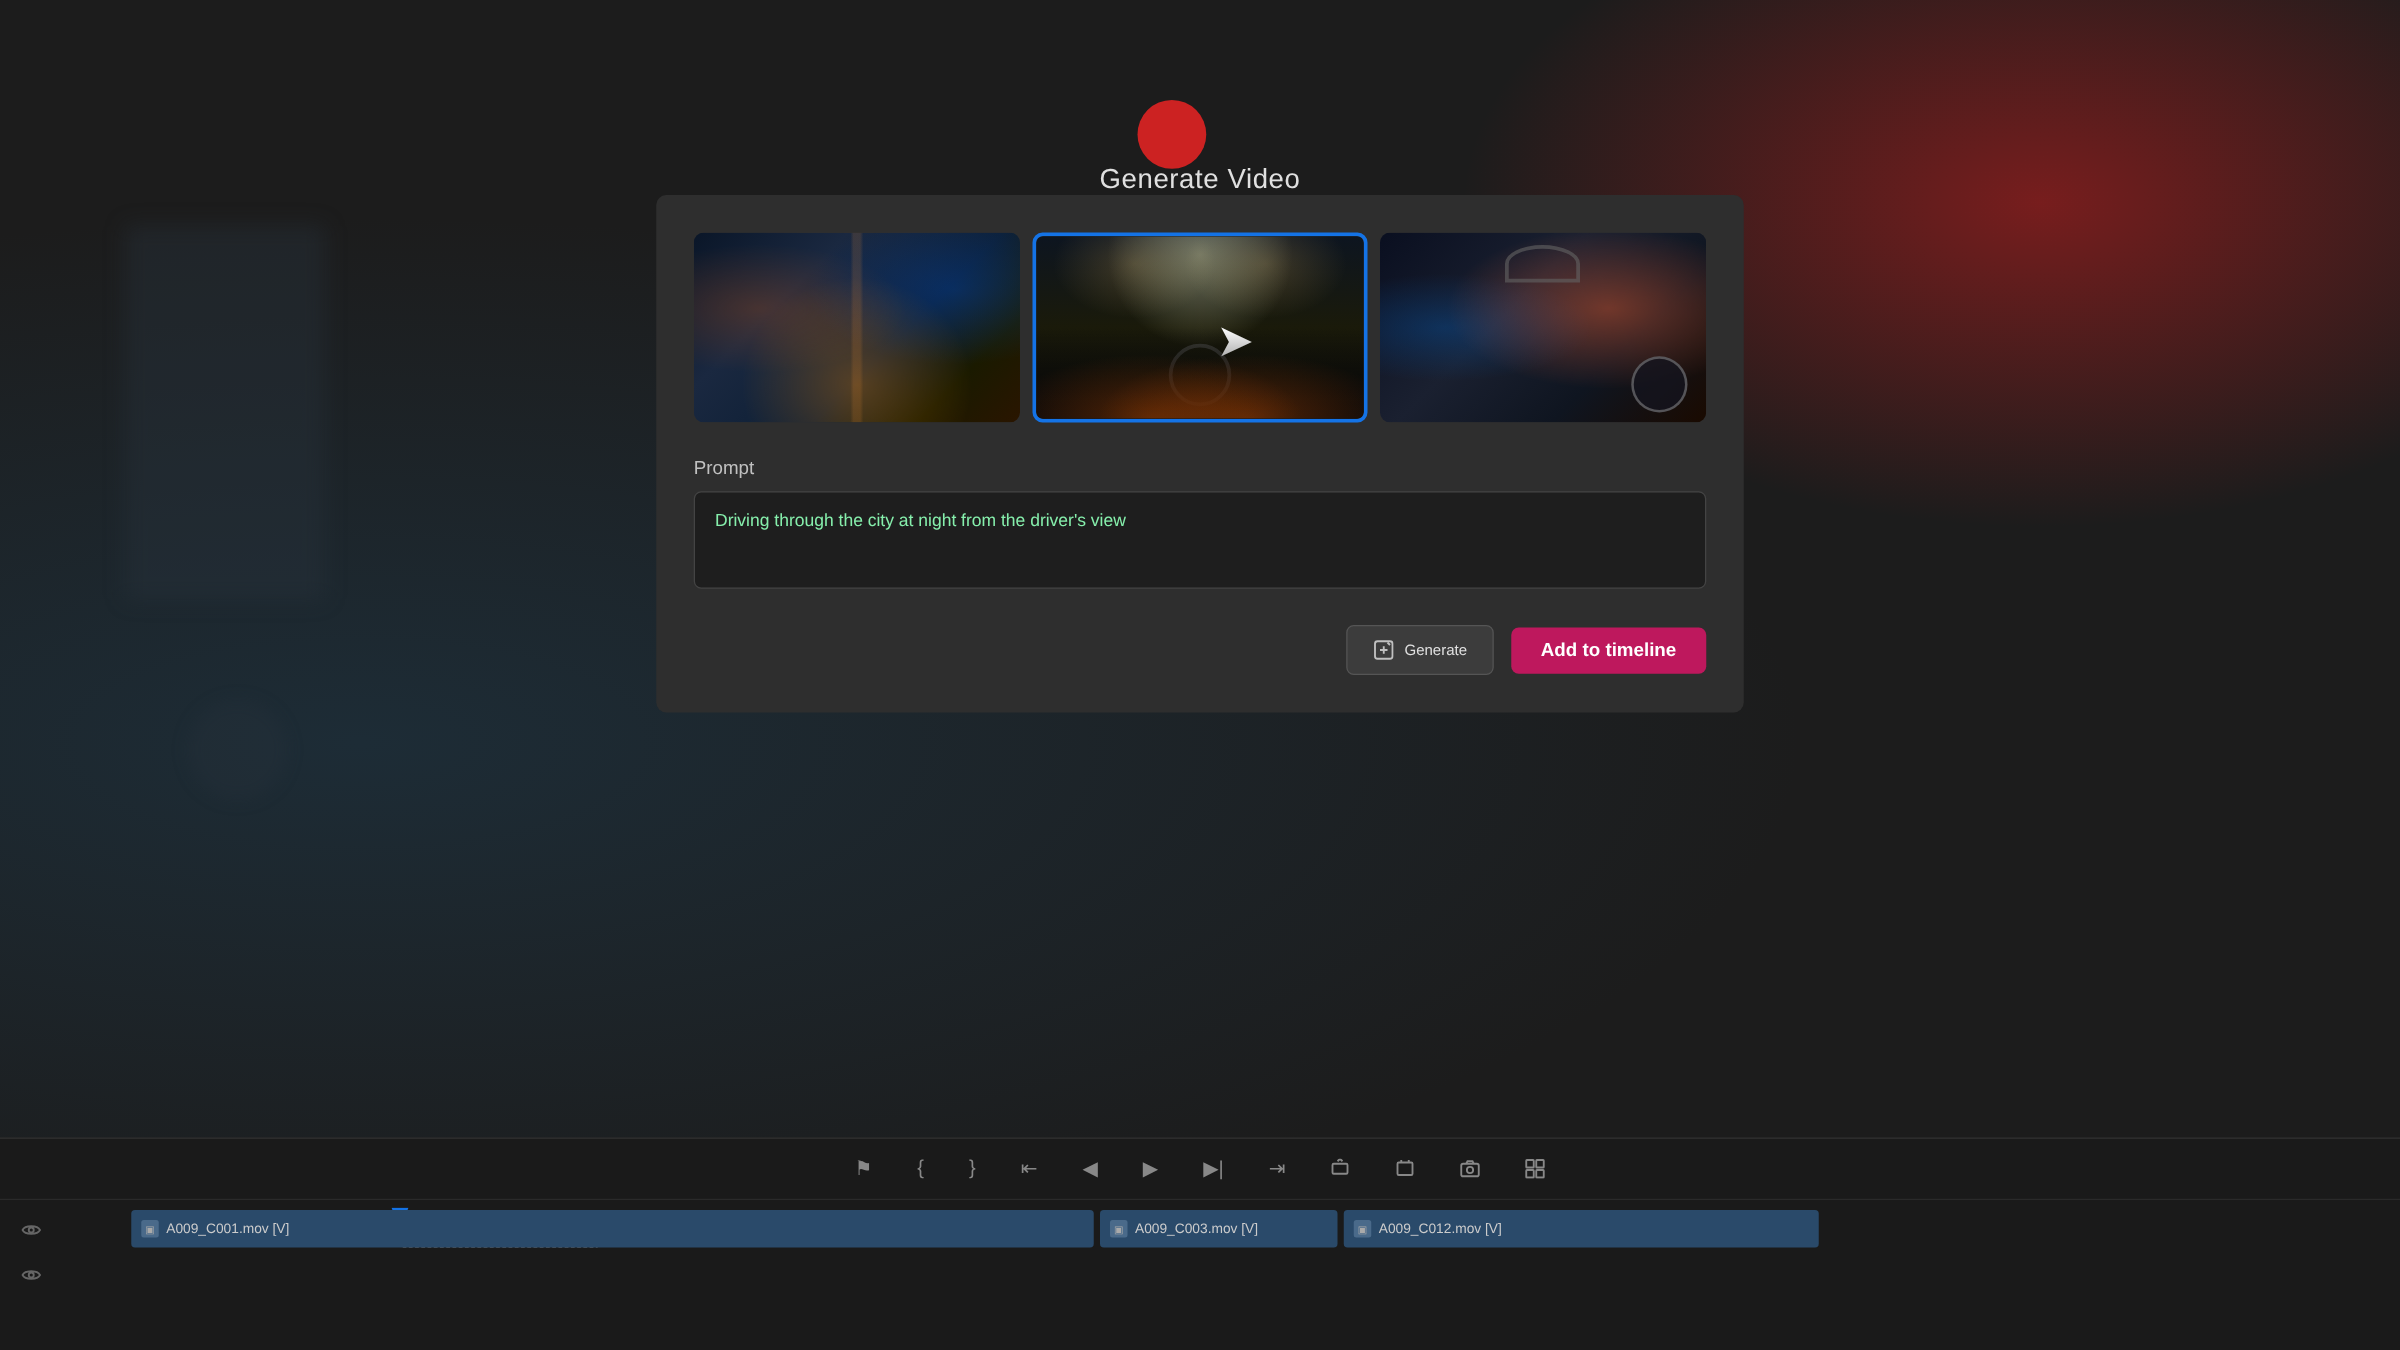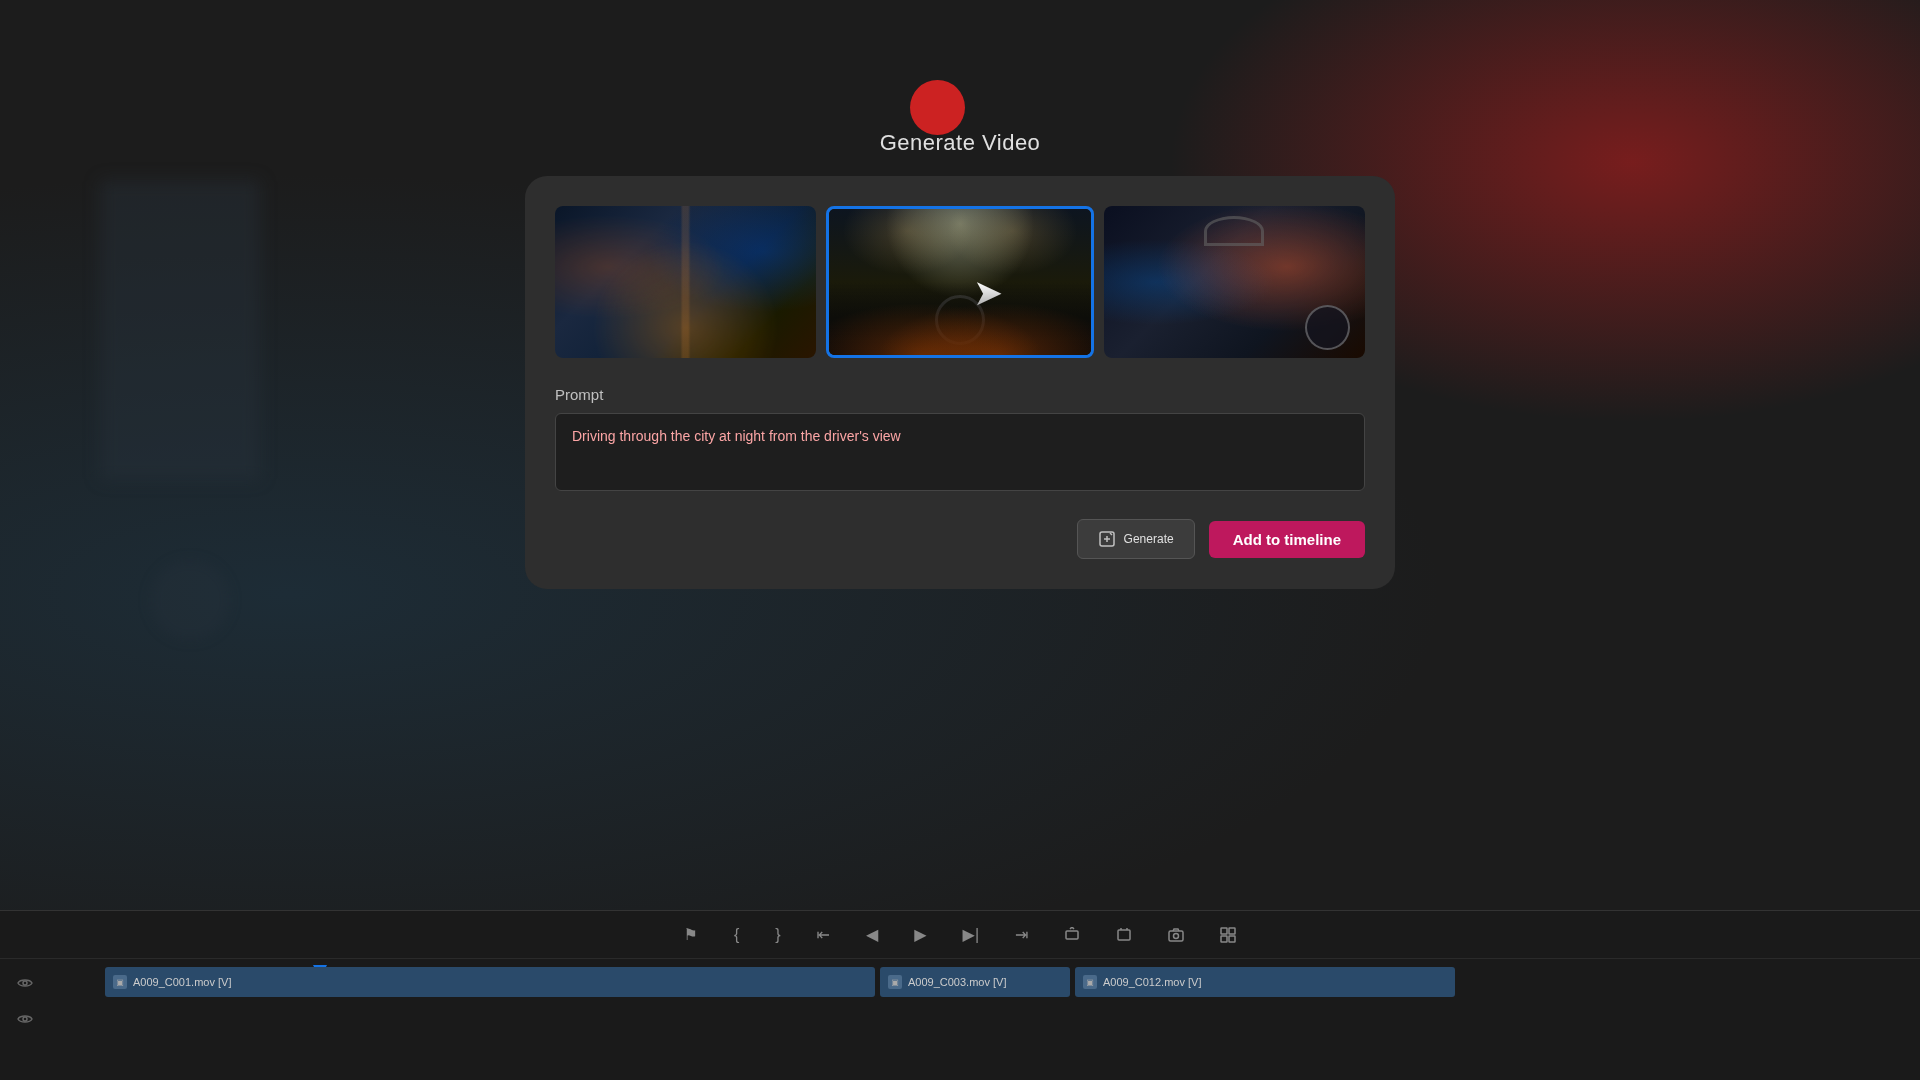--- a/index.html
+++ b/index.html
@@ -73,27 +73,26 @@
       align-items: center;
       justify-content: flex-start;
       padding-top: 130px;
     }
 
     .modal-title {
       color: #e0e0e0;
       font-size: 22px;
       font-weight: 400;
       letter-spacing: 0.5px;
-      margin-bottom: 20px;
     }
 
     .modal-card {
       width: 870px;
       background: #2e2e2e;
-      border-radius: 22px;
+      border-radius: 8px;
       padding: 30px 30px 30px 30px;
     }
 
     
     .thumbnails-row {
       display: flex;
       gap: 10px;
       margin-bottom: 28px;
       height: 152px;
     }
@@ -259,21 +258,21 @@
       font-weight: 500;
       margin-bottom: 10px;
     }
 
     .prompt-textarea {
       width: 100%;
       background: #1e1e1e;
       border: 1px solid #444;
       border-radius: 6px;
       padding: 14px 16px;
-      color: #fca5a5;
+      color: #86efac;
       font-size: 14px;
       resize: none;
       height: 78px;
       font-family: inherit;
       outline: none;
       margin-bottom: 24px;
     }
 
     
     .buttons-row {

